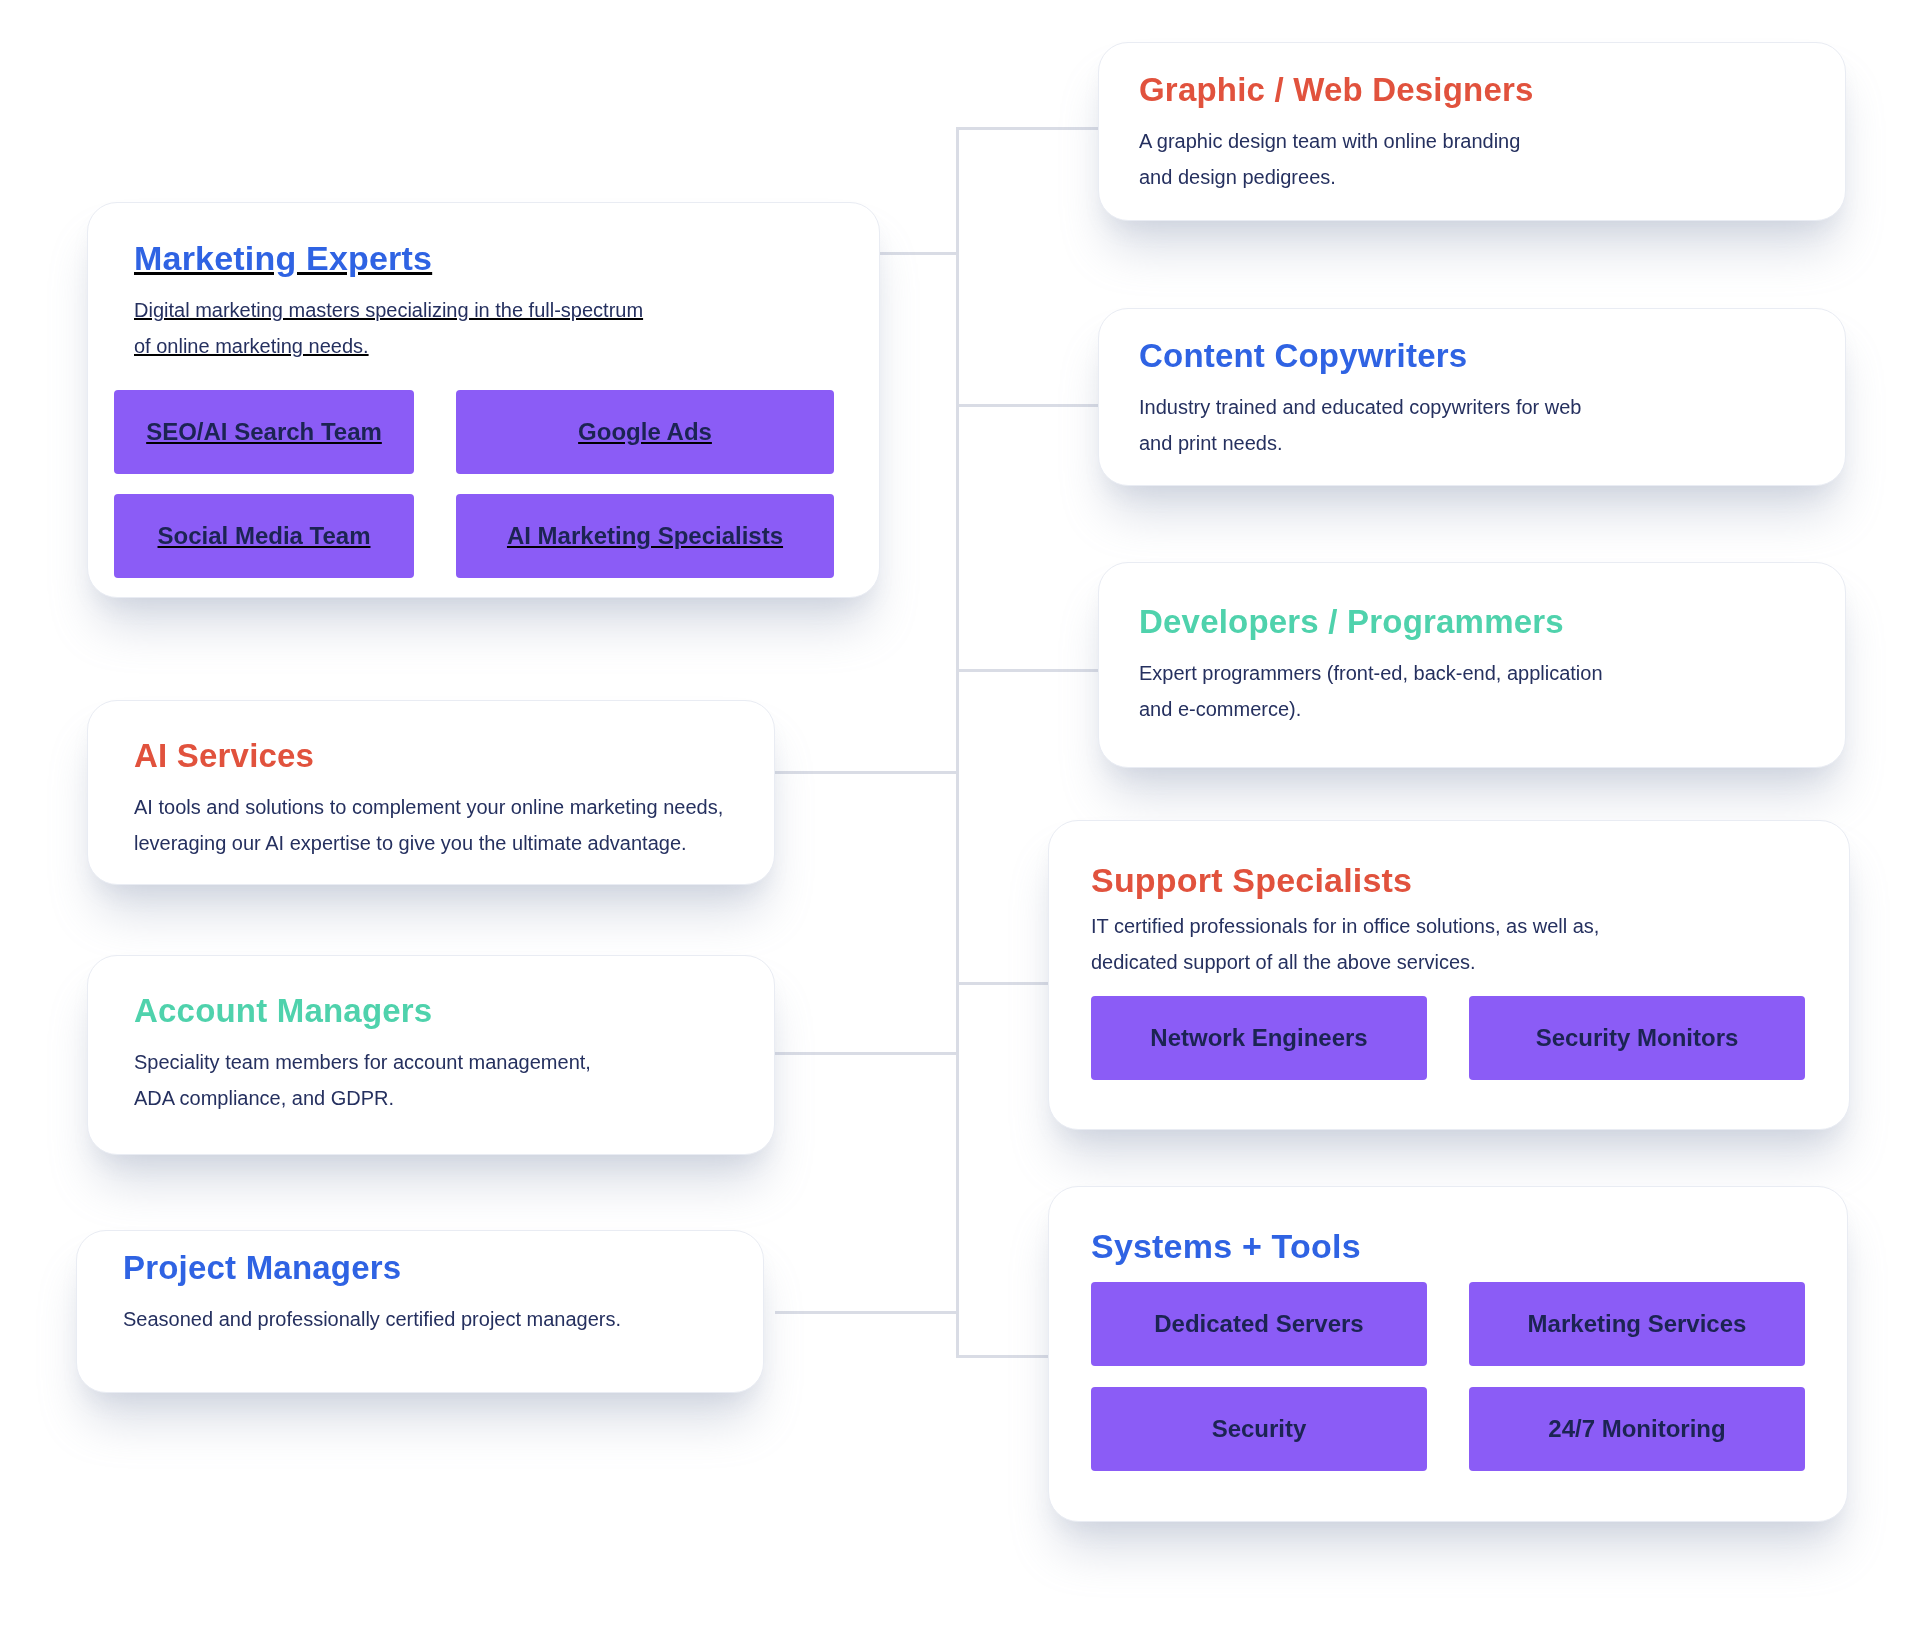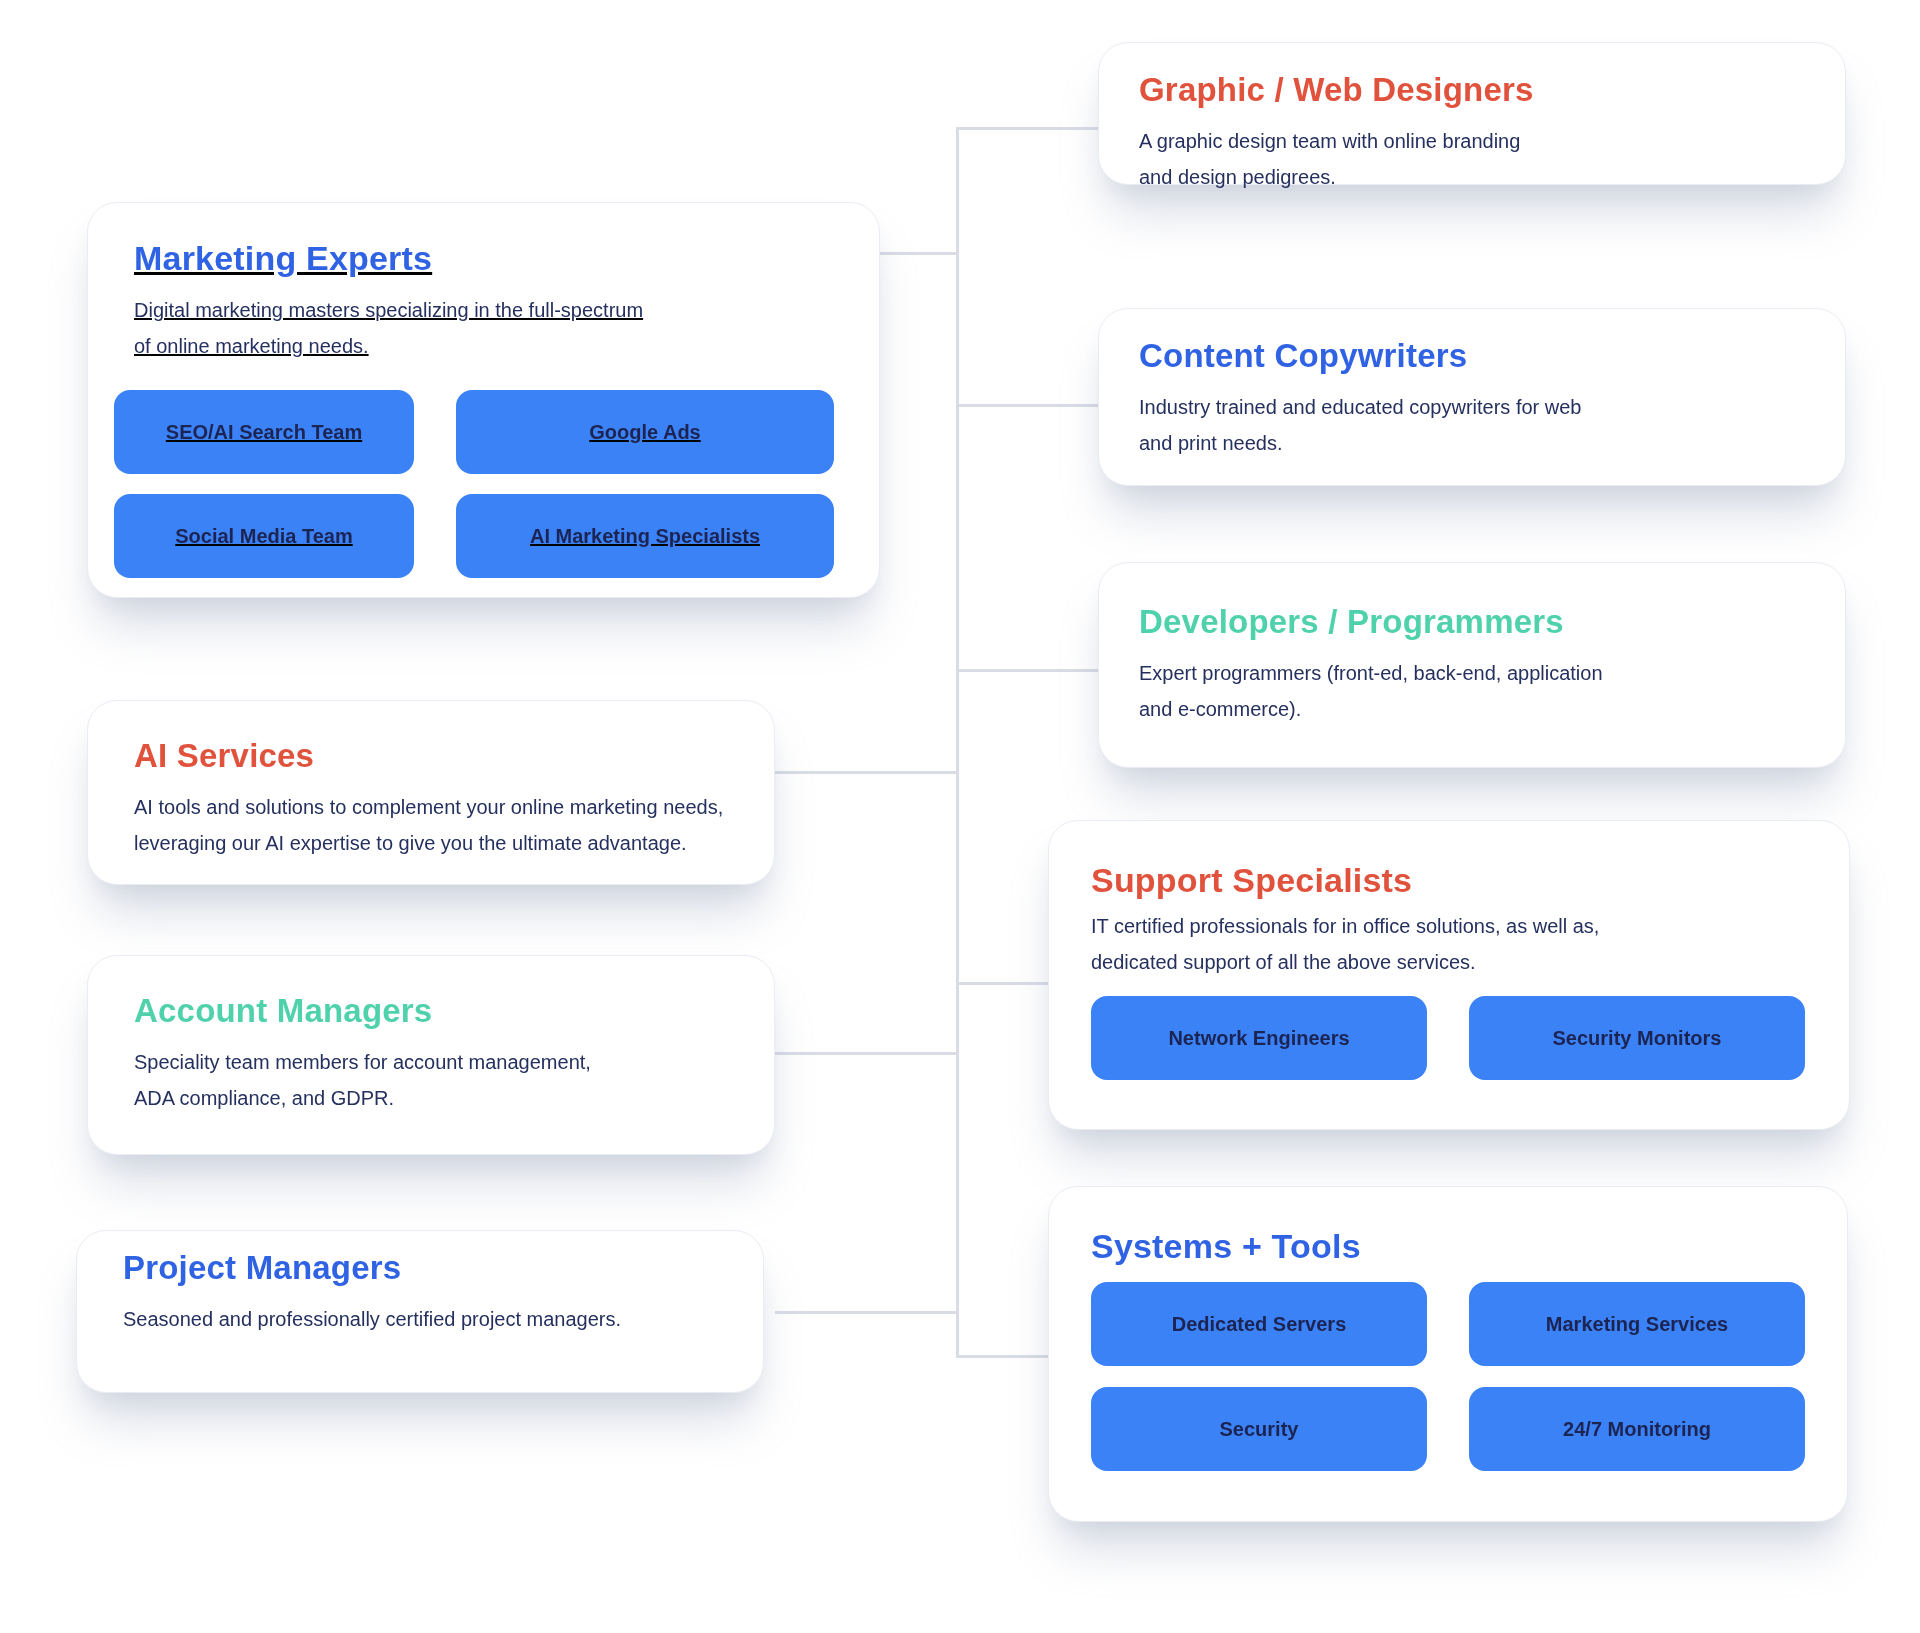--- a/index.html
+++ b/index.html
@@ -25,23 +25,23 @@
   .t-red  { color:#e1523d; }
   .t-teal { color:#4fd2ac; }
   .body-line { font-size:20px; line-height:36px; color:#25305f; }
   
   .card.left  { padding:36px 46px; }
   .card.rtop  { padding:28px 40px; }
   .card.rtop3 { padding:40px 40px; }
   .card.rbig  { padding:40px 42px; }
   
   .pill {
-    background:#3b82f6; border-radius:16px; height:84px;
+    background:#8b5cf6; border-radius:4px; height:84px;
     display:flex; align-items:center; justify-content:center;
-    font-size:20px; font-weight:700; color:#1c2453; text-align:center;
+    font-size:24px; font-weight:700; color:#1c2453; text-align:center;
   }
   .pillgrid { display:grid; }
   .pillgrid.mk { grid-template-columns:300px 378px; column-gap:42px; row-gap:20px;
                  margin-left:-20px; margin-top:26px; }
   .pillgrid.two { grid-template-columns:336px 336px; column-gap:42px; row-gap:21px; margin-top:16px; }
 </style>
 </head>
 <body>
 
 <div class="canvas">
@@ -79,21 +79,21 @@
     <div class="title t-teal">Account Managers</div>
     <div class="body-line">Speciality team members for account management,</div>
     <div class="body-line">ADA compliance, and GDPR.</div>
   </div>
 
   <div class="card left small-title" style="left:76px; top:1230px; width:688px; height:163px; padding-top:18px;">
     <div class="title t-blue">Project Managers</div>
     <div class="body-line">Seasoned and professionally certified project managers.</div>
   </div>
 
-  <div class="card rtop small-title" style="left:1098px; top:42px; width:748px; height:143px;">
+  <div class="card rtop small-title" style="left:1098px; top:42px; width:748px; height:179px;">
     <div class="title t-red">Graphic / Web Designers</div>
     <div class="body-line">A graphic design team with online branding</div>
     <div class="body-line">and design pedigrees.</div>
   </div>
 
   <div class="card rtop small-title" style="left:1098px; top:276px; width:748px; height:178px;margin-top:32px;">
     <div class="title t-blue">Content Copywriters</div>
     <div class="body-line">Industry trained and educated copywriters for web</div>
     <div class="body-line">and print needs.</div>
   </div>

